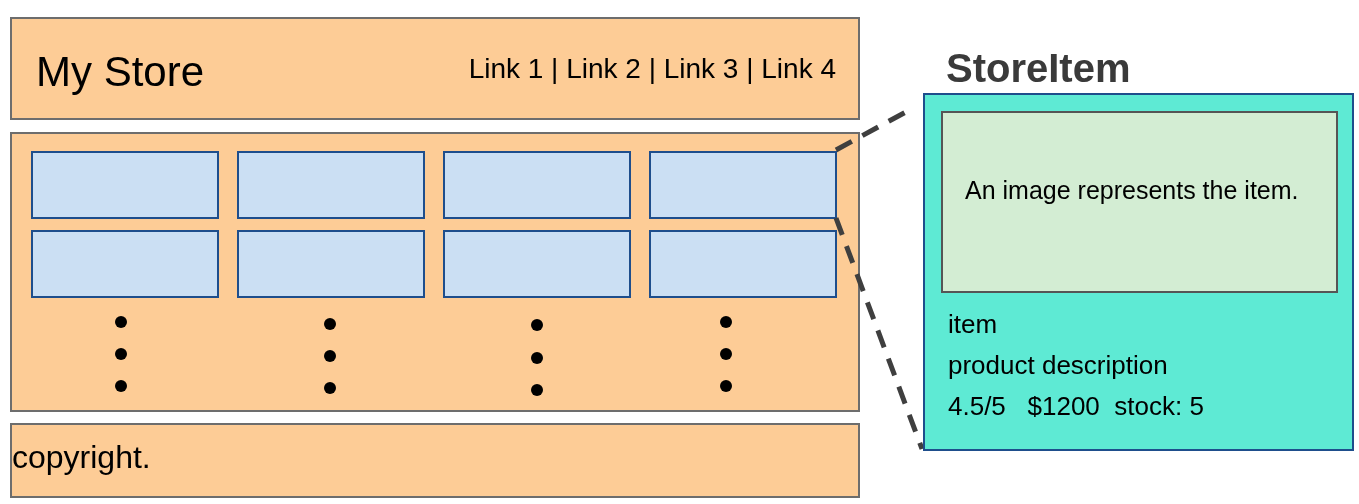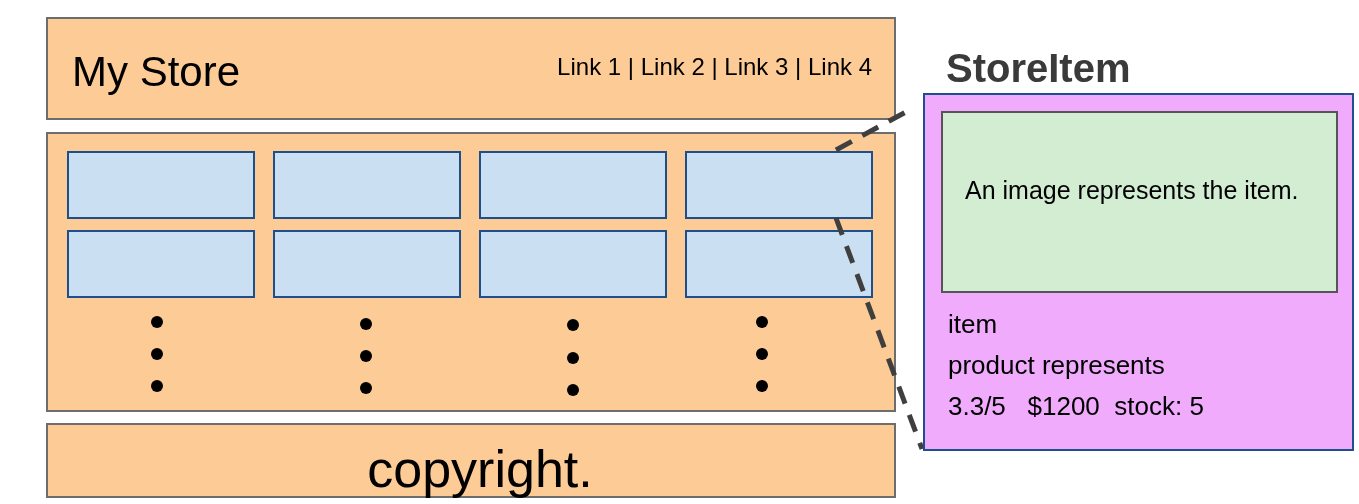--- a/index.html
+++ b/index.html
@@ -1,30 +1,30 @@
 <!DOCTYPE html>
 <html><head>
 <meta charset="utf-8">
 <style>
   html, body { margin: 0; padding: 0; background: #ffffff; }
   body { width: 1359px; height: 504px; position: relative; overflow: hidden;
          font-family: "Liberation Sans", sans-serif; color: #000; }
   .box { position: absolute; box-sizing: border-box; }
-  .orange { background: #fdcc96; border: 2px solid #6d6d6d; margin-left: 36px; }
+  .orange { background: #fdcc96; border: 2px solid #6d6d6d; }
   .header { left: 10px; top: 17px; width: 850px; height: 103px; }
   .header .title { position: absolute; left: 24px; top: 29px; font-size: 42px; }
-  .header .links { position: absolute; right: 22px; top: 34px; font-size: 24px; white-space: nowrap; }
+  .header .links { position: absolute; right: 22px; top: 34px; font-size: 28px; white-space: nowrap; }
   .main { left: 10px; top: 132px; width: 850px; height: 280px; }
   .footer { left: 10px; top: 423px; width: 850px; height: 75px; }
-  .footer .copy { position: absolute; left: 0; right: 0; top: 14px; text-align: center; font-size: 52px; padding-left: 18px; }
+  .footer .copy { position: absolute; left: 0; right: 0; top: 14px; font-size: 32px; }
   .cell { position: absolute; box-sizing: border-box; width: 188px; height: 68px;
           background: #cbdff3; border: 2px solid #1e4e8c; }
   .dot { position: absolute; width: 12px; height: 12px; border-radius: 50%; background: #000; }
   .detail-title { position: absolute; left: 946px; top: 18px; font-size: 40px; font-weight: bold; color: #3a3a3a; margin-top: 28px; }
-  .detail { left: 923px; top: 93px; width: 431px; height: 358px; background: #f0abfc; border: 2px solid #1e4e8c; padding-left: 36px; }
+  .detail { left: 923px; top: 93px; width: 431px; height: 358px; background: #5eead4; border: 2px solid #1e4e8c; padding-left: 36px; }
   .img-box { position: absolute; left: 16px; top: 16px; width: 397px; height: 182px; box-sizing: border-box;
              background: #d3edd3; border: 2px solid #555555; }
   .img-box .txt { position: absolute; left: 22px; top: 61px; width: 340px; font-size: 25px; line-height: 32px; }
   .field { position: absolute; left: 23px; font-size: 26px; }
   svg.connector { position: absolute; left: 0; top: 0; width: 1359px; height: 504px; pointer-events: none; }
 </style>
 </head>
 <body>
 
 <div class="box orange header">
@@ -65,15 +65,15 @@
   <line x1="836" y1="218" x2="922" y2="449" stroke="#3f3f3f" stroke-width="5" stroke-dasharray="18,12"></line>
 </svg>
 
 <div class="detail-title">StoreItem</div>
 
 <div class="box detail">
   <div class="img-box">
     <div class="txt">An image represents the item.</div>
   </div>
   <div class="field" style="top:214px">item</div>
-  <div class="field" style="top:255px">product represents</div>
-  <div class="field" style="top:296px; white-space:pre">3.3/5   $1200  stock: 5</div>
+  <div class="field" style="top:255px">product description</div>
+  <div class="field" style="top:296px; white-space:pre">4.5/5   $1200  stock: 5</div>
 </div>
 
 </body></html>

